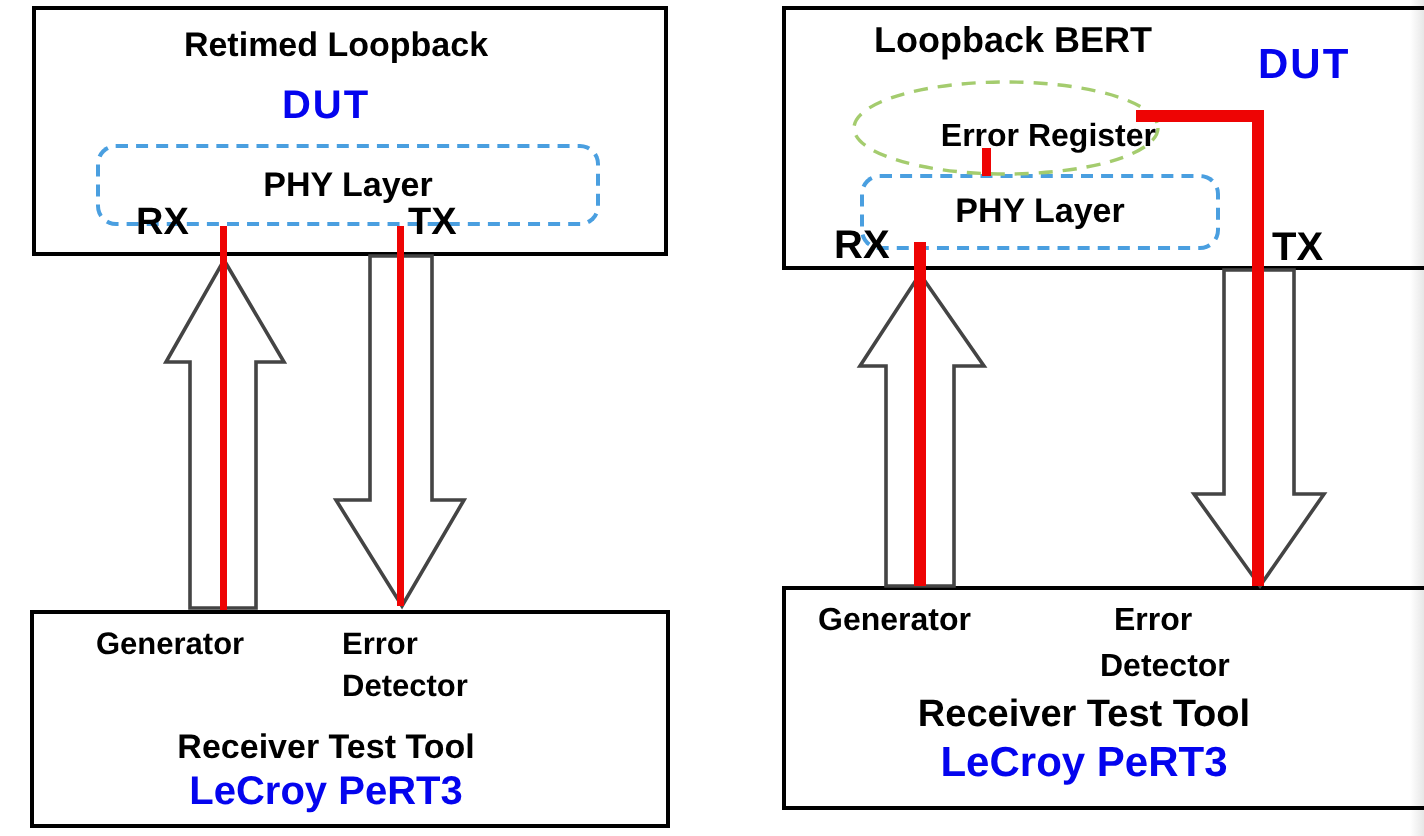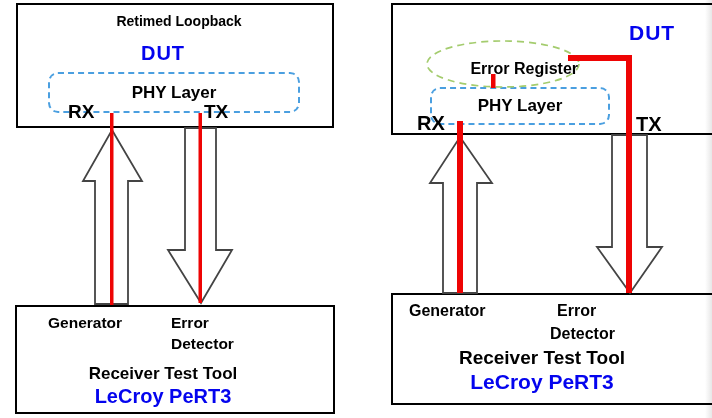--- a/index.html
+++ b/index.html
@@ -57,30 +57,31 @@
     <polygon class="arrow" points="460,137 492,183 477,183 477,293 443,293 443,183 430,183"></polygon>
     <polygon class="arrow" points="612,135 647,135 647,247 662,247 630,293 597,247 612,247"></polygon>
     <rect class="red" x="457" y="121" width="6" height="172"></rect>
     <rect class="red" x="491" y="74" width="4.5" height="14"></rect>
     <rect class="red" x="568" y="55" width="64" height="6"></rect>
     <rect class="red" x="626" y="55" width="6" height="238"></rect>
   </svg>
 
   <div class="labels">
 
-    <div class="lbl ctr" style="left:20px;top:14px;width:318px;font-size:14px;">Retimed Loopback</div>
+    <div class="lbl ctr" style="left:9px;top:14px;width:318px;font-size:17px;">Retimed Loopback</div>
     <div class="lbl ctr blue" style="left:4px;top:43px;width:318px;font-size:20px;letter-spacing:1px;">DUT</div>
     <div class="lbl" style="left:68px;top:102px;font-size:19px;">RX</div>
     <div class="lbl" style="left:204px;top:102px;font-size:19px;">TX</div>
     <div class="lbl" style="left:48px;top:315px;font-size:15.5px;">Generator</div>
     <div class="lbl" style="left:171px;top:315px;font-size:15.5px;">Error</div>
     <div class="lbl" style="left:171px;top:336px;font-size:15.5px;">Detector</div>
     <div class="lbl ctr" style="left:3px;top:365px;width:320px;font-size:17px;">Receiver Test Tool</div>
     <div class="lbl ctr blue" style="left:3px;top:386px;width:320px;font-size:20px;">LeCroy PeRT3</div>
 
+    <div class="lbl" style="left:437px;top:11px;font-size:18px;">Loopback BERT</div>
     <div class="lbl blue" style="left:629px;top:22px;font-size:21px;letter-spacing:1px;">DUT</div>
     <div class="lbl ctr" style="left:428px;top:61px;width:150px;font-size:16px;text-align:right;">Error Register</div>
     <div class="lbl" style="left:417px;top:113px;font-size:20px;">RX</div>
     <div class="lbl" style="left:636px;top:114px;font-size:20px;">TX</div>
     <div class="lbl" style="left:409px;top:303px;font-size:16px;">Generator</div>
     <div class="lbl" style="left:557px;top:303px;font-size:16px;">Error</div>
     <div class="lbl" style="left:550px;top:326px;font-size:16px;">Detector</div>
     <div class="lbl ctr" style="left:379px;top:348px;width:326px;font-size:19px;">Receiver Test Tool</div>
     <div class="lbl ctr blue" style="left:379px;top:371px;width:326px;font-size:21px;">LeCroy PeRT3</div>
   </div>

